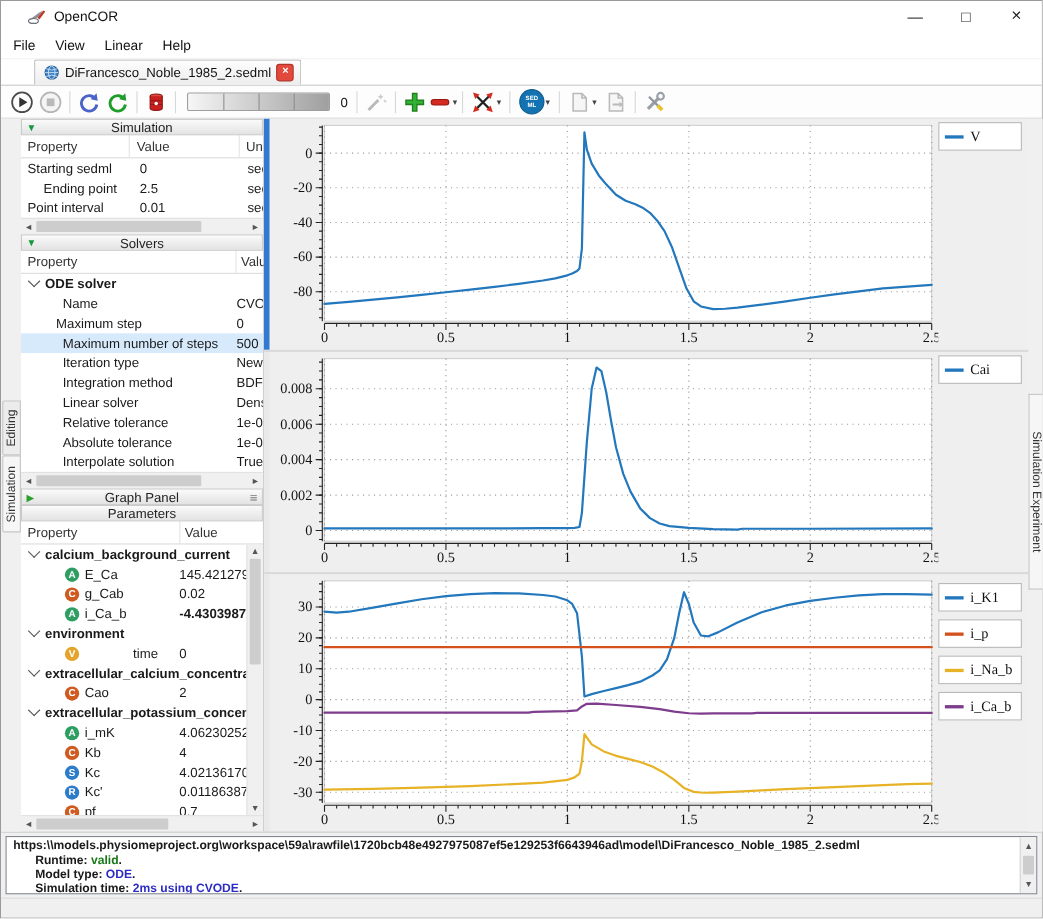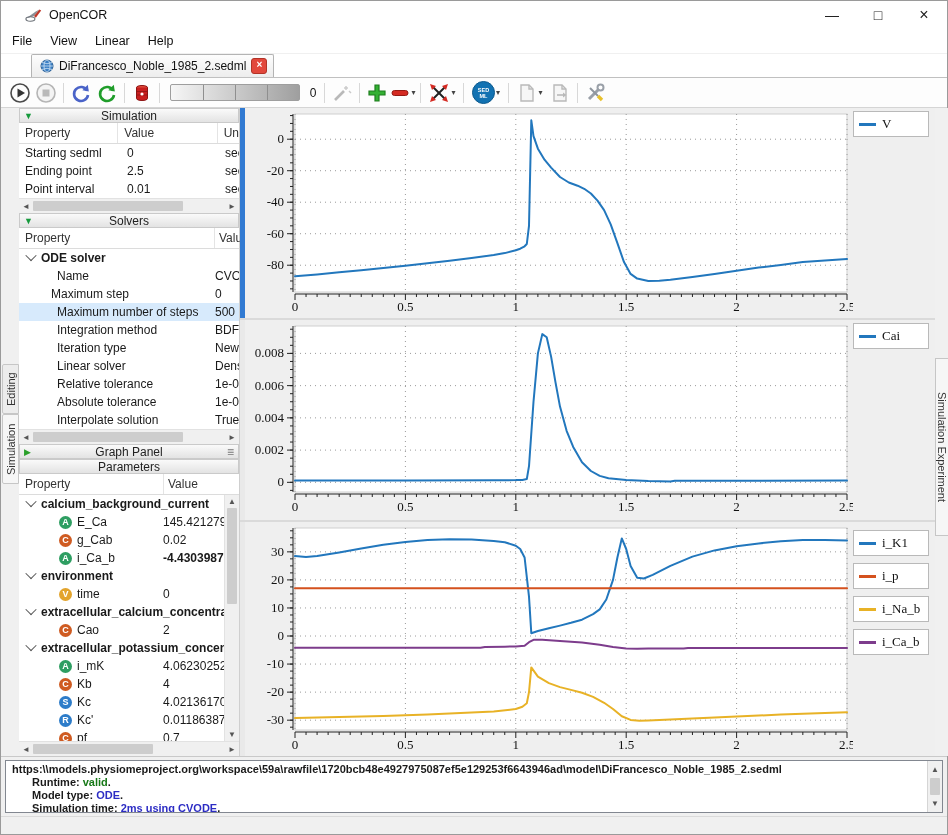--- a/index.html
+++ b/index.html
@@ -254,21 +254,21 @@
         <span style="width:102px">Value</span>
         <span style="flex:1;border-right:none">Un</span>
       </div>
       <div id="sim-rows">
           <div class="trow">
             <span class="cell" style="width: 102px; padding-left: 6px; box-sizing: border-box;">Starting sedml</span>
             <span class="cell" style="width: 102px; padding-left: 6px; box-sizing: border-box;">0</span>
             <span class="cell" style="flex: 1 1 0%; padding-left: 2px;">sec</span>
           </div>
           <div class="trow">
-            <span class="cell" style="width: 102px; padding-left: 6px; box-sizing: border-box;">Ending point</span>
+            <span class="cell" style="width: 102px; padding-left: 6px; box-sizing: border-box; text-align: center;">Ending point</span>
             <span class="cell" style="width: 102px; padding-left: 6px; box-sizing: border-box;">2.5</span>
             <span class="cell" style="flex: 1 1 0%; padding-left: 2px;">sec</span>
           </div>
           <div class="trow">
             <span class="cell" style="width: 102px; padding-left: 6px; box-sizing: border-box;">Point interval</span>
             <span class="cell" style="width: 102px; padding-left: 6px; box-sizing: border-box;">0.01</span>
             <span class="cell" style="flex: 1 1 0%; padding-left: 2px;">sec</span>
           </div>
         </div>
       <div class="hscroll">
@@ -296,26 +296,26 @@
           </div>
           <div class="trow">
             <span class="cell" style="flex: 1 1 0%; padding-left: 32px; box-sizing: border-box;">Maximum step</span>
             <span class="cell" style="width: 24px; flex: 0 0 auto;">0</span>
           </div>
           <div class="trow hl">
             <span class="cell" style="flex: 1 1 0%; padding-left: 38px; box-sizing: border-box;">Maximum number of steps</span>
             <span class="cell" style="width: 24px; flex: 0 0 auto;">500</span>
           </div>
           <div class="trow">
+            <span class="cell" style="flex: 1 1 0%; padding-left: 38px; box-sizing: border-box;">Iteration type</span>
+            <span class="cell" style="width: 24px; flex: 0 0 auto;">New</span>
+          </div>
+          <div class="trow">
             <span class="cell" style="flex: 1 1 0%; padding-left: 38px; box-sizing: border-box;">Integration method</span>
             <span class="cell" style="width: 24px; flex: 0 0 auto;">BDF</span>
-          </div>
-          <div class="trow">
-            <span class="cell" style="flex: 1 1 0%; padding-left: 38px; box-sizing: border-box;">Iteration type</span>
-            <span class="cell" style="width: 24px; flex: 0 0 auto;">New</span>
           </div>
           <div class="trow">
             <span class="cell" style="flex: 1 1 0%; padding-left: 38px; box-sizing: border-box;">Linear solver</span>
             <span class="cell" style="width: 24px; flex: 0 0 auto;">Dens</span>
           </div>
           <div class="trow">
             <span class="cell" style="flex: 1 1 0%; padding-left: 38px; box-sizing: border-box;">Relative tolerance</span>
             <span class="cell" style="width: 24px; flex: 0 0 auto;">1e-0</span>
           </div>
           <div class="trow">
@@ -365,21 +365,21 @@
               <span class="badge" style="background: rgb(46, 158, 98); margin-left: 40px;">A</span>
               <span class="cell" style="flex: 1 1 0%;">i_Ca_b</span>
               <span class="cell" style="width: 76px; flex: 0 0 auto; font-weight: bold;">-4.4303987</span>
             </div>
             <div class="trow">
               <span class="chev" style="margin-left: 8px;"></span>
               <span class="bold cell" style="flex: 1 1 0%; white-space: nowrap;">environment</span>
             </div>
             <div class="trow">
               <span class="badge" style="background: rgb(227, 164, 44); margin-left: 40px;">V</span>
-              <span class="cell" style="flex: 1 1 0%;">time</span>
+              <span class="cell" style="flex: 1 1 0%; margin-left: 44px;">time</span>
               <span class="cell" style="width: 76px; flex: 0 0 auto;">0</span>
             </div>
             <div class="trow">
               <span class="chev" style="margin-left: 8px;"></span>
               <span class="bold cell" style="flex: 1 1 0%; white-space: nowrap;">extracellular_calcium_concentra</span>
             </div>
             <div class="trow">
               <span class="badge" style="background: rgb(207, 91, 33); margin-left: 40px;">C</span>
               <span class="cell" style="flex: 1 1 0%;">Cao</span>
               <span class="cell" style="width: 76px; flex: 0 0 auto;">2</span>

